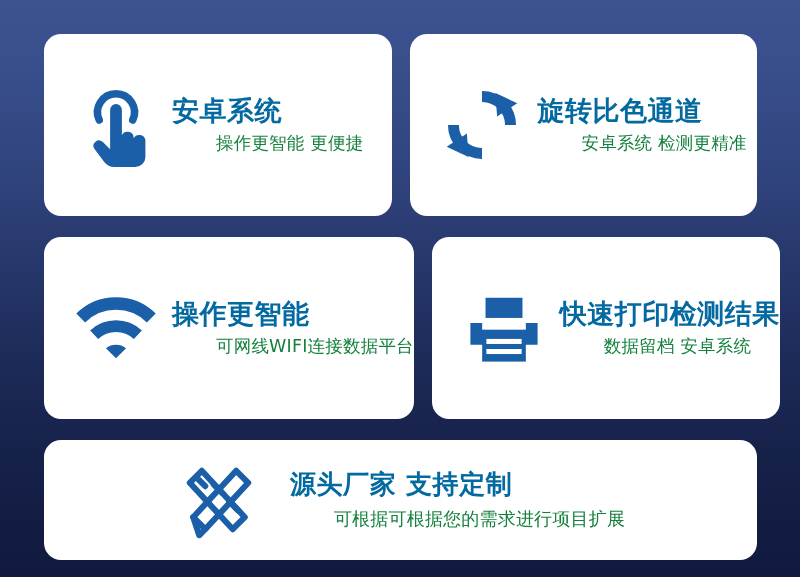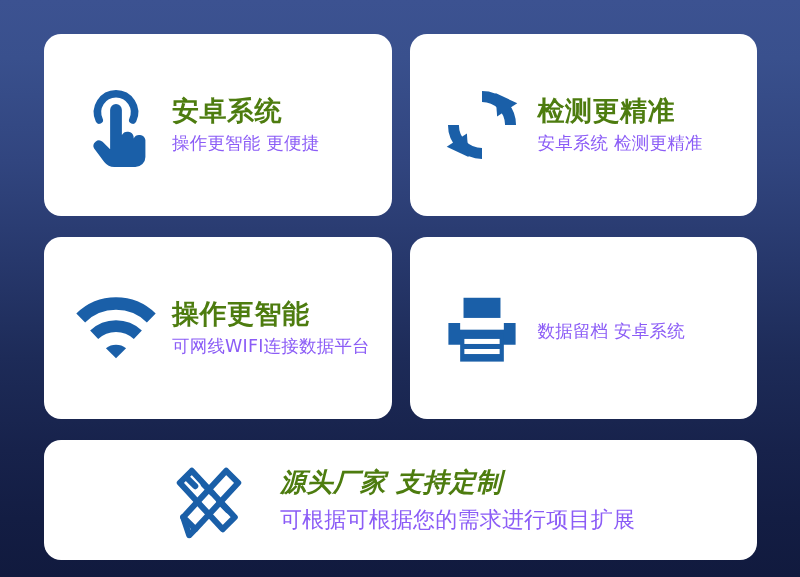--- a/index.html
+++ b/index.html
@@ -85,44 +85,44 @@
 
   .text-box {
     display: flex;
     flex-direction: column;
     justify-content: center;
   }
 
   .card-title {
     font-size: 27px;
     font-weight: bold;
-    color: #4d7c0f;
+    color: #0369a1;
     line-height: 1.18;
     letter-spacing: 0.5px;
     white-space: nowrap;
   }
 
   .card-subtitle {
     font-size: 17.5px;
     font-weight: normal;
-    color: #8b5cf6;
+    color: #15803d;
     line-height: 1.25;
     margin-top: 7px;
     letter-spacing: 0.2px;
     white-space: nowrap;
+    margin-left: 44px;
   }
 
   .wide-card .card-title {
     font-size: 26px;
     letter-spacing: 0.6px;
-    font-style: italic;
   }
 
   .wide-card .card-subtitle {
-    font-size: 22px;
+    font-size: 18px;
     margin-top: 8px;
   }
 
   .icon-box svg {
     display: block;
     width: 100%;
     height: 100%;
   }
 </style>
 </head>
@@ -161,21 +161,21 @@
     <div class="card row-card">
       <div class="icon-box">
         <svg viewBox="0 0 100 100" xmlns="http://www.w3.org/2000/svg">
           <path d="M50 16 A34 34 0 0 1 84 50" fill="none" stroke="#1a5fa8" stroke-width="13" stroke-linecap="butt"></path>
           <path d="M50 84 A34 34 0 0 1 16 50" fill="none" stroke="#1a5fa8" stroke-width="13" stroke-linecap="butt"></path>
           <path d="M66 12 L92 24 L68 40 Z" fill="#1a5fa8"></path>
           <path d="M34 88 L8 76 L32 60 Z" fill="#1a5fa8"></path>
         </svg>
       </div>
       <div class="text-box">
-        <div class="card-title">检测更精准</div>
+        <div class="card-title">旋转比色通道</div>
         <div class="card-subtitle">安卓系统 检测更精准</div>
       </div>
     </div>
 
   </div>
 
   <div class="card-row">
 
     <div class="card row-card">
       <div class="icon-box">
@@ -196,20 +196,21 @@
         <svg viewBox="0 0 100 100" xmlns="http://www.w3.org/2000/svg">
           <rect x="28" y="14" width="44" height="24" fill="#1a5fa8"></rect>
           <path d="M10 44 h80 v26 h-80 z" fill="#1a5fa8"></path>
           <rect x="24" y="56" width="52" height="34" fill="#1a5fa8"></rect>
           <rect x="29" y="63" width="42" height="6" fill="#ffffff"></rect>
           <rect x="29" y="75" width="42" height="6" fill="#ffffff"></rect>
           <rect x="24" y="44" width="52" height="8" fill="#ffffff"></rect>
         </svg>
       </div>
       <div class="text-box">
+        <div class="card-title">快速打印检测结果</div>
         <div class="card-subtitle">数据留档 安卓系统</div>
       </div>
     </div>
 
   </div>
 
   <div class="card-row">
     <div class="card wide-card">
       <div class="wide-inner">
         <div class="icon-box">

